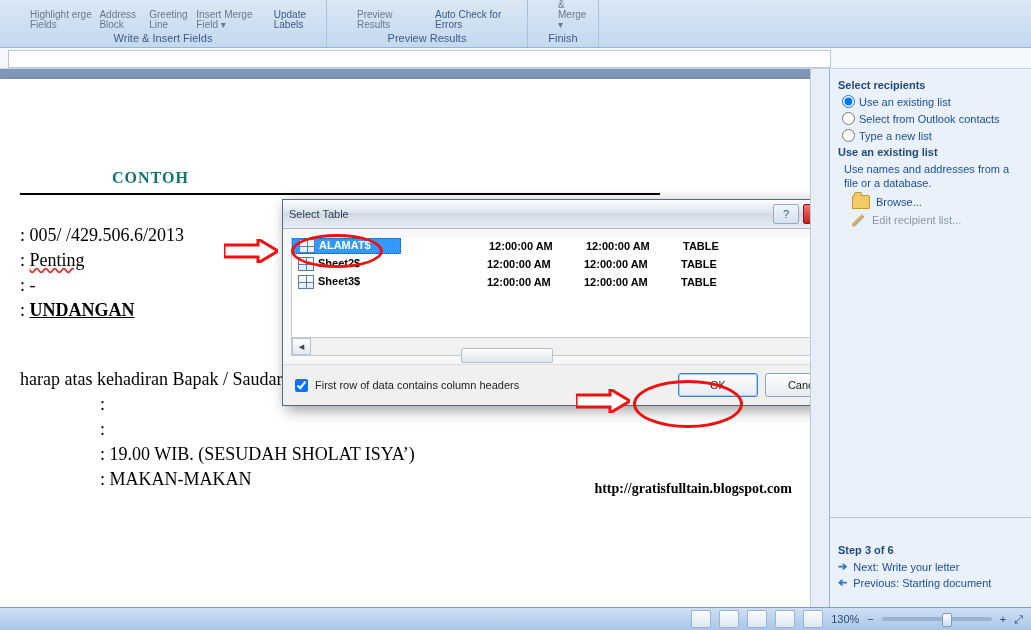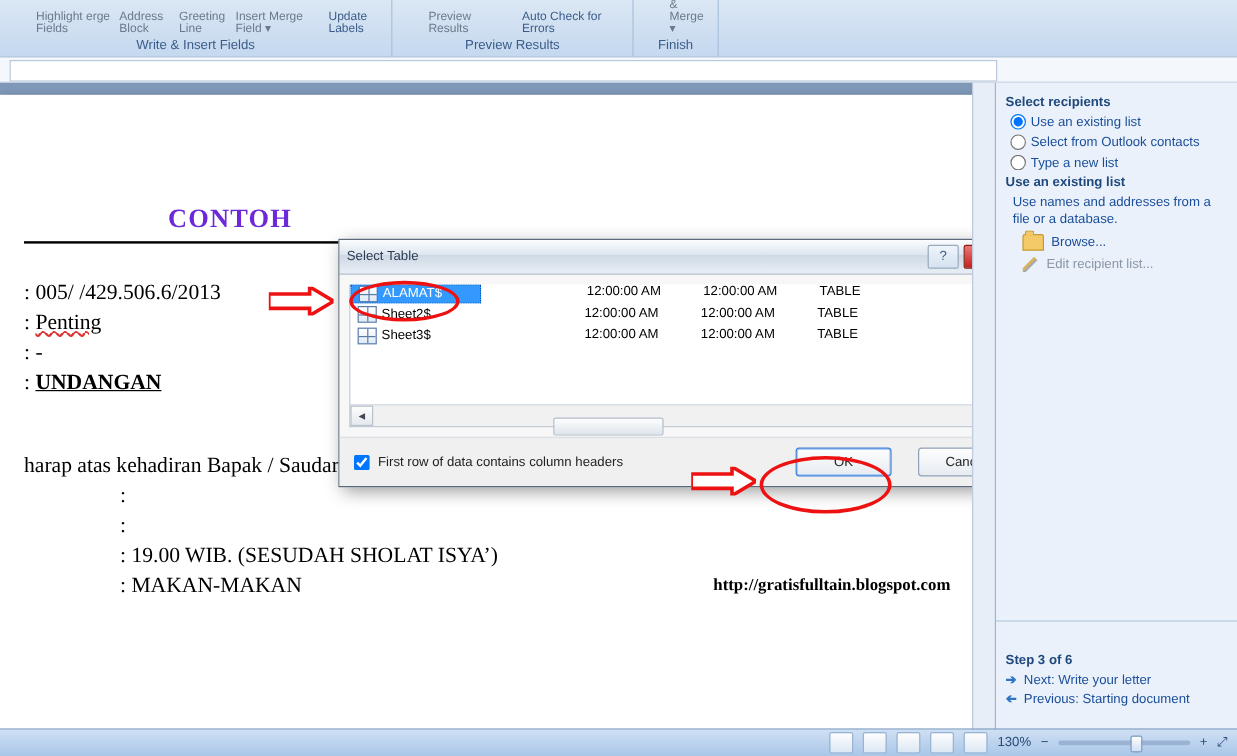--- a/index.html
+++ b/index.html
@@ -9,21 +9,21 @@
 .rib-top{display:flex;gap:4px;align-items:flex-end;height:26px;padding:0 6px;color:#6a7a8c;margin-left:24px;}
 .rib-item{display:flex;flex-direction:column;align-items:center;color:#6a7a8c;font-size:10px;line-height:1;}
 .rib-label{color:#3b5c88;font-size:11px;padding:2px 0 3px;}
 
 .ruler{height:20px;background:#f4f7fb;border-bottom:1px solid #c6d4e6;position:relative;}
 .ruler-inner{position:absolute;left:8px;right:200px;top:2px;height:16px;background:#fff;border:1px solid #b9c8da;}
 
 .main-area{display:flex;height:545px;}
 .doc-col{flex:1;background:#7f98b8;position:relative;overflow:hidden;}
 .paper{position:absolute;left:0;top:10px;width:820px;height:560px;background:#fff;box-shadow:2px 2px 6px rgba(0,0,0,0.3);padding:30px 20px 20px 20px;box-sizing:border-box;font-family:"Times New Roman",serif;font-size:18px;color:#000;}
-.paper h2{font-family:"Times New Roman",serif;letter-spacing:1px;color:#6d28d9;font-weight:bold;font-size:22px;margin:60px 0 0 120px;}
+.paper h2{font-family:"Times New Roman",serif;letter-spacing:1px;color:#0f766e;font-weight:bold;font-size:16px;margin:60px 0 0 92px;}
 .paper hr{border:none;border-top:2px solid #000;margin:6px 0 30px 0;width:640px;}
 .doc-line{margin:4px 0;}
 .und{text-decoration:underline;}
 .redsq{text-decoration:underline;text-decoration-color:#d33;text-decoration-style:wavy;margin-top:48px;}
 .watermark{position:absolute;right:18px;top:412px;color:#000000;font-weight:bold;font-size:14px;font-family:Tahoma;}
 
 .taskpane{width:201px;background:#eaf1fa;border-left:1px solid #9ab3d3;display:flex;flex-direction:column;font-size:11px;}
 .tp-head{background:linear-gradient(#dfeaf8,#c9dcf2);height:22px;display:flex;align-items:center;padding:0 6px;color:#2a4a78;font-weight:bold;border-bottom:1px solid #b3c8e0;}
 .tp-head .sp{flex:1;}
 .tp-body{padding:6px 8px;flex:1;}
@@ -39,33 +39,33 @@
 .dialog{position:absolute;left:282px;top:130px;width:570px;background:#f0f0f0;border:1px solid #5a6a7d;box-shadow:4px 4px 14px rgba(0,0,0,0.4);font-size:11px;}
 .dlg-title{height:28px;background:linear-gradient(#fbfcfe,#dde5ee 45%,#cfd9e5 46%,#e8eef5);display:flex;align-items:center;padding:0 6px;border-bottom:1px solid #aab7c6;}
 .dlg-title .t{flex:1;color:#2b3c52;}
 .dlg-help{width:24px;height:18px;background:linear-gradient(#eef4fb,#d5e2f0);border:1px solid #99aabd;border-radius:2px;margin-right:4px;display:flex;align-items:center;justify-content:center;color:#3a5a88;}
 .dlg-close{width:42px;height:18px;background:linear-gradient(#e77,#c52019);border:1px solid #8a1a12;border-radius:2px;color:#fff;display:flex;align-items:center;justify-content:center;font-weight:bold;}
 .dlg-body{padding:8px;background:#f7f7f7;}
 .list-head{display:flex;background:linear-gradient(#fdfdfd,#ecf0f5);border:1px solid #c2ccd8;}
 .lh-cell{padding:3px 6px;border-right:1px solid #d0d8e2;color:#333;}
 .lh-cell:last-child{border-right:none;}
 .list-body{border:1px solid #c2ccd8;border-top:none;height:100px;background:#fff;}
-.row{display:flex;align-items:flex-start;height:18px;}
+.row{display:flex;align-items:center;height:18px;font-weight:bold;}
 .row .c{padding:0 6px;}
 .row.sel .c.first{background:#3399ff;color:#fff;border:1px dotted #0056b8;border-radius:1px;}
 .tbl-icon{display:inline-block;width:14px;height:12px;border:1px solid #5a7aa8;background:linear-gradient(#fff,#dfeaf6);margin-right:4px;position:relative;vertical-align:middle;}
 .tbl-icon::before{content:"";position:absolute;left:0;right:0;top:50%;border-top:1px solid #5a7aa8;}
 .tbl-icon::after{content:"";position:absolute;top:0;bottom:0;left:50%;border-left:1px solid #5a7aa8;}
 .hscroll{height:17px;border:1px solid #c2ccd8;border-top:none;background:#f1f1f1;display:flex;align-items:center;}
 .hscroll .arr{width:17px;height:15px;background:linear-gradient(#fdfdfd,#e5e9ee);border:1px solid #b8c2ce;display:flex;align-items:center;justify-content:center;color:#445;}
 .hscroll .track{flex:1;position:relative;}
 .hscroll .thumb{position:absolute;left:150px;width:90px;height:13px;top:1px;background:linear-gradient(#fdfdfd,#dfe5ec);border:1px solid #b4bfcc;border-radius:2px;}
 .dlg-foot{display:flex;align-items:center;padding:8px;background:#f0f0f0;border-top:1px solid #dadfe6;}
 .chk{display:flex;align-items:center;gap:4px;flex:1;color:#222;}
-.btn{width:78px;height:22px;background:linear-gradient(#fdfdfd,#e7ecf2);border:1px solid #8fa2b8;border-radius:3px;color:#222;display:flex;align-items:center;justify-content:center;margin-left:22px;}
+.btn{width:78px;height:22px;background:linear-gradient(#fdfdfd,#e7ecf2);border:1px solid #8fa2b8;border-radius:3px;color:#222;display:flex;align-items:center;justify-content:center;margin-left:7px;}
 .btn.primary{border:1px solid #3d7edb;box-shadow:0 0 0 1px #a8cdf6 inset;}
 
 .red-ellipse{position:absolute;border:3px solid #e11;border-radius:50%;pointer-events:none;}
 .red-arrow{position:absolute;pointer-events:none;}
 .red-arrow svg{display:block;}
 .vscroll-panel{width:18px;background:#e7eef7;border-left:1px solid #bccadc;}
 
 .status{height:22px;background:linear-gradient(#cfe0f4,#a9c6e8);border-top:1px solid #7f9dc2;display:flex;align-items:center;justify-content:flex-end;padding:0 8px;gap:8px;color:#2a4a78;font-size:11px;position:absolute;bottom:0;left:0;right:0;margin-top:43px;}
 .status .vbtn{width:18px;height:16px;background:linear-gradient(#fefefe,#dce7f3);border:1px solid #9ab3d3;border-radius:2px;}
 .zoom-slider{width:110px;height:4px;background:#9ab3d3;border-radius:2px;position:relative;}

